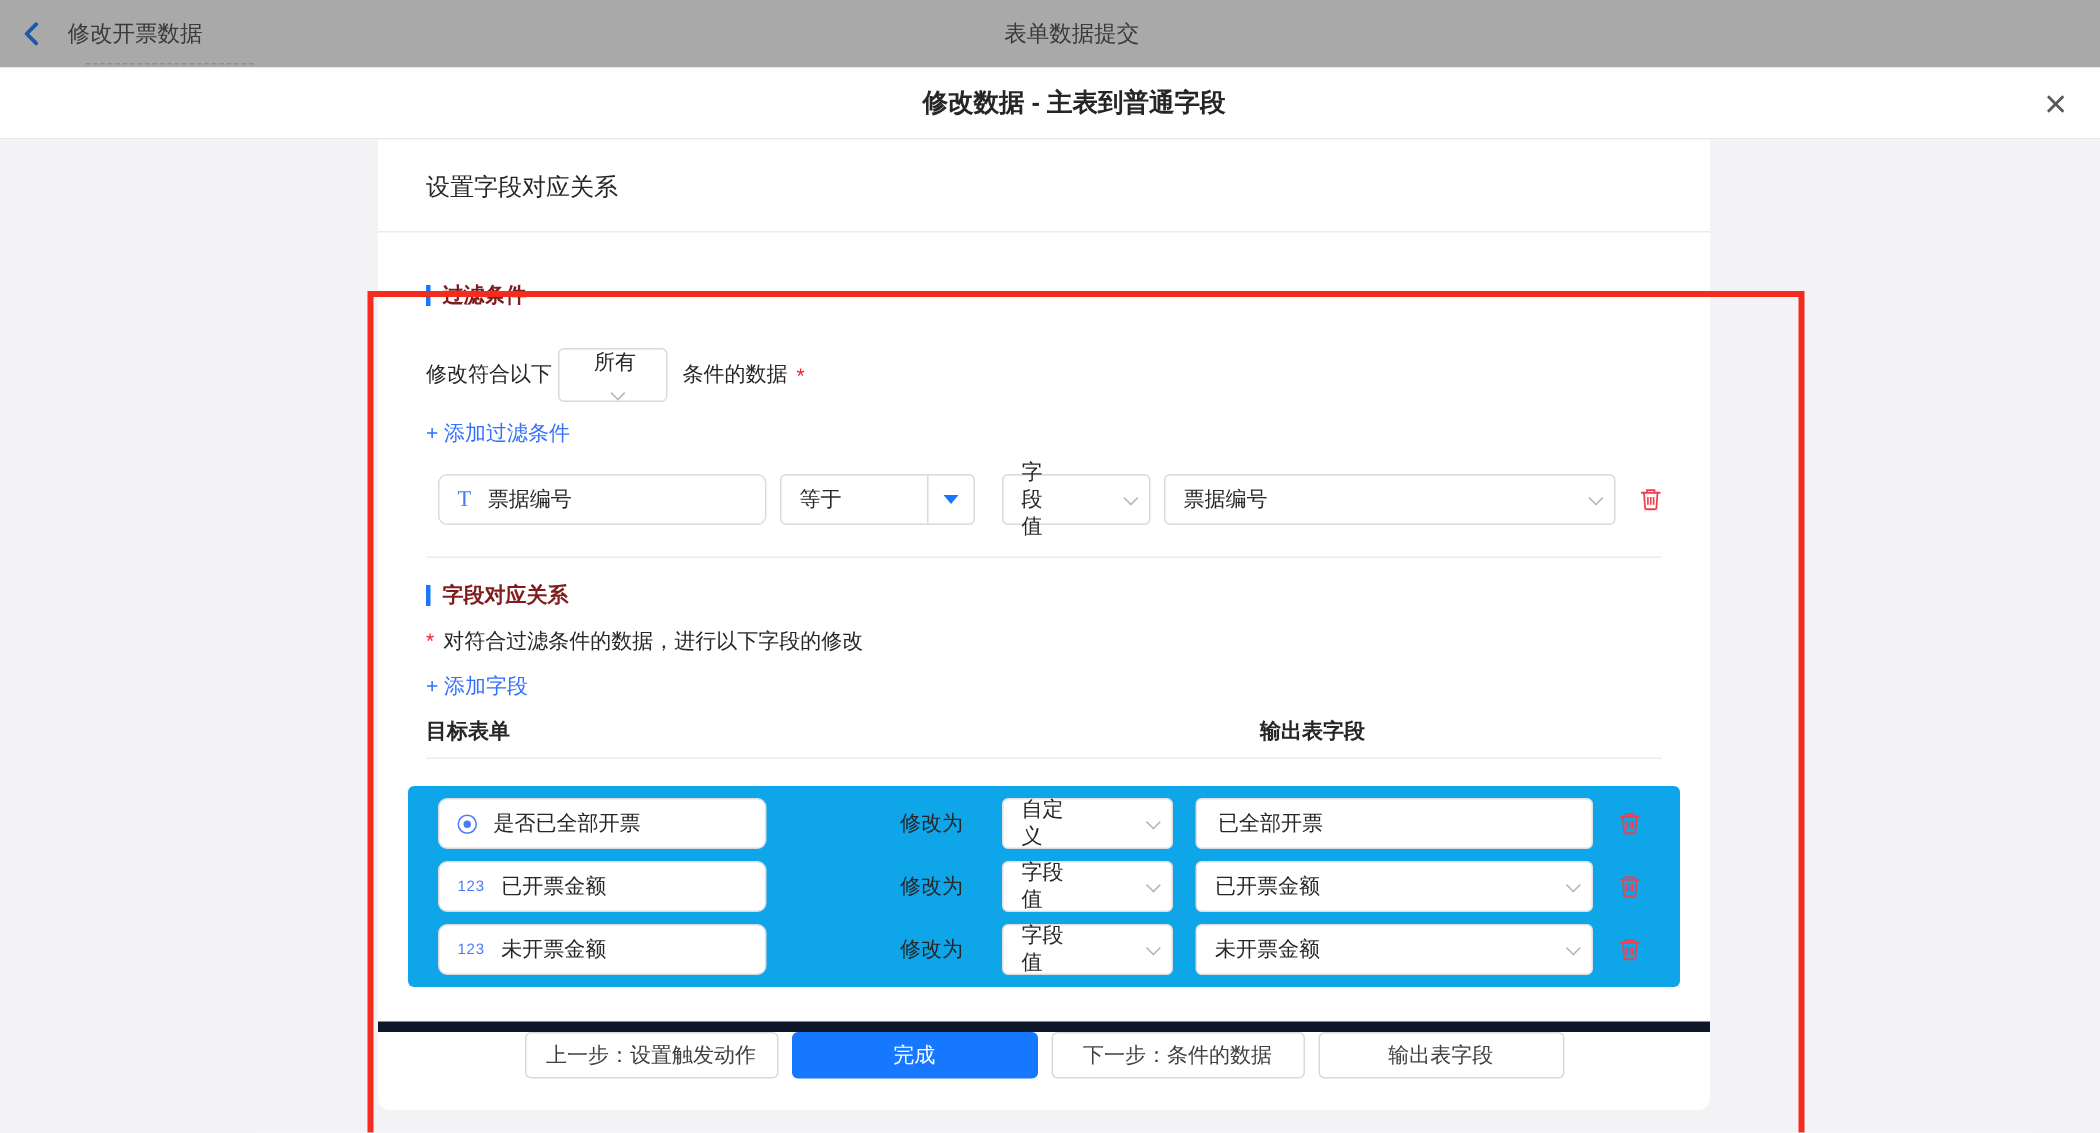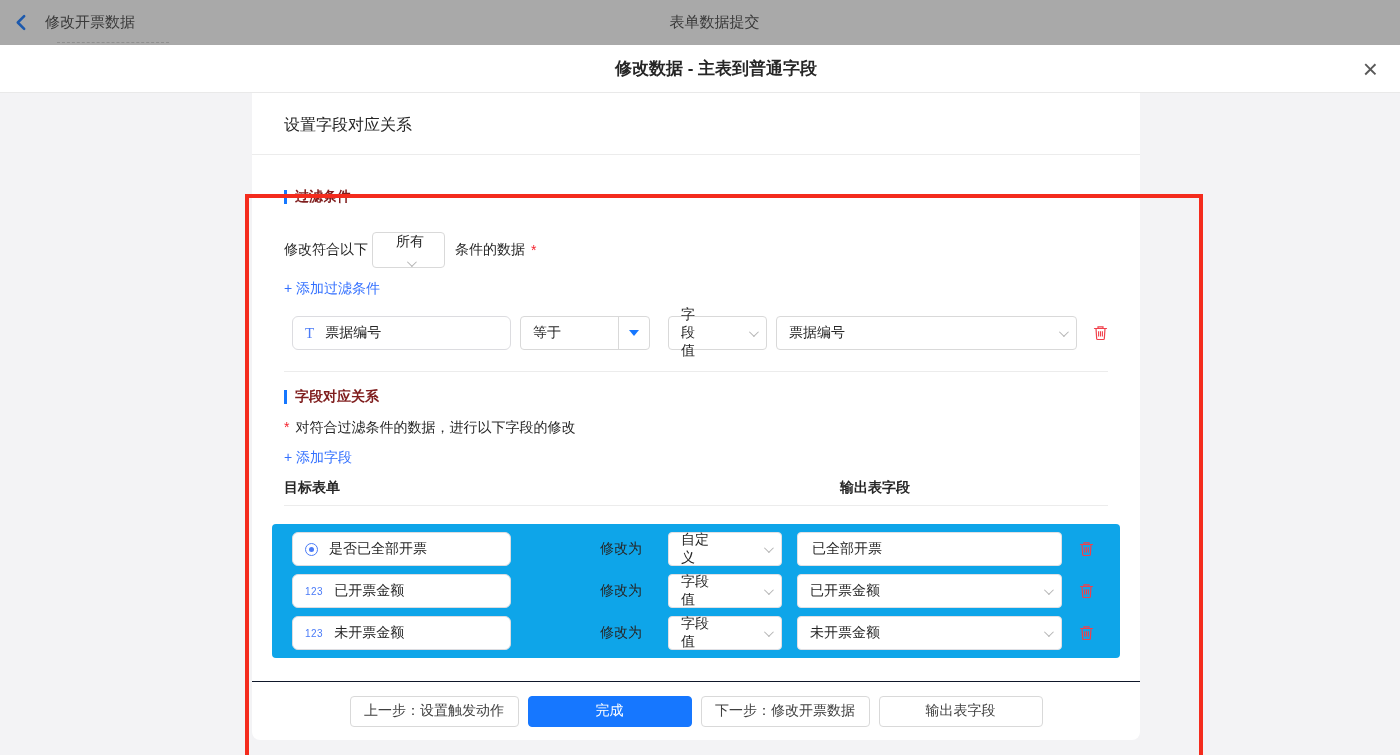--- a/index.html
+++ b/index.html
@@ -68,21 +68,21 @@
   .map-type { margin-left:26px; width:114px; border-color:#e0e0e4; }
   .map-value { margin-left:15px; width:265px; border-color:#e0e0e4; }
   .map-trash { margin-left:17px; }
 
   .num-icon { font-size:10px; color:#4a7bf7; letter-spacing:0.5px; flex:none; }
   .text-icon { font-family:"Liberation Serif","DejaVu Serif",serif; font-size:15px; color:#4a7bf7; line-height:1; flex:none; }
   .radio-ic { position:relative; width:13px; height:13px; border:1.4px solid #4a7bf7; border-radius:50%; flex:none; }
   .radio-ic::after { content:""; position:absolute; left:50%; top:50%; width:5px; height:5px; margin:-2.5px 0 0 -2.5px; border-radius:50%; background:#4a7bf7; }
 
   
-  .panel-footer { position:absolute; left:0; right:0; bottom:0; height:59px; border-top:1px solid #0f172a; display:flex; align-items:center; justify-content:center; gap:9px; }
+  .panel-footer { position:absolute; left:0; right:0; bottom:0; height:59px; border-top:7px solid #0f172a; display:flex; justify-content:center; gap:9px; }
   .ft-btn { height:31px; background:#fff; border:1px solid #d9d9d9; border-radius:4px; color:#404040; font-size:14px; cursor:pointer; font-family:inherit; }
   .ft-prev { width:169px; }
   .ft-done { width:164px; background:#1677ff; border-color:#1677ff; color:#fff; }
   .ft-next { width:169px; }
   .ft-other { width:164px; }
 
   
   .red-rect { position:absolute; left:245px; top:101px; width:958px; height:570px; border:4px solid #f42b1d; pointer-events:none; z-index:50; }
 </style>
 </head>
@@ -256,21 +256,21 @@
                 </svg>
             </span>
           </div>
 
         </div>
       </div>
 
       <div class="panel-footer">
         <button class="ft-btn ft-prev">上一步：设置触发动作</button>
         <button class="ft-btn ft-done">完成</button>
-        <button class="ft-btn ft-next">下一步：修改开票数据</button>
+        <button class="ft-btn ft-next">下一步：条件的数据</button>
         <button class="ft-btn ft-other">输出表字段</button>
       </div>
     </div>
 
     <div class="red-rect"></div>
   </div>
 
 </div>
 
 </body></html>

